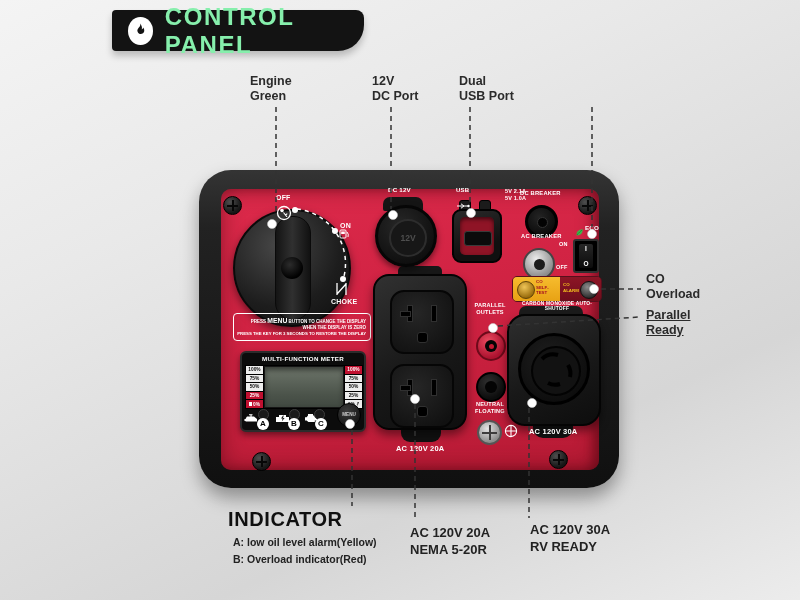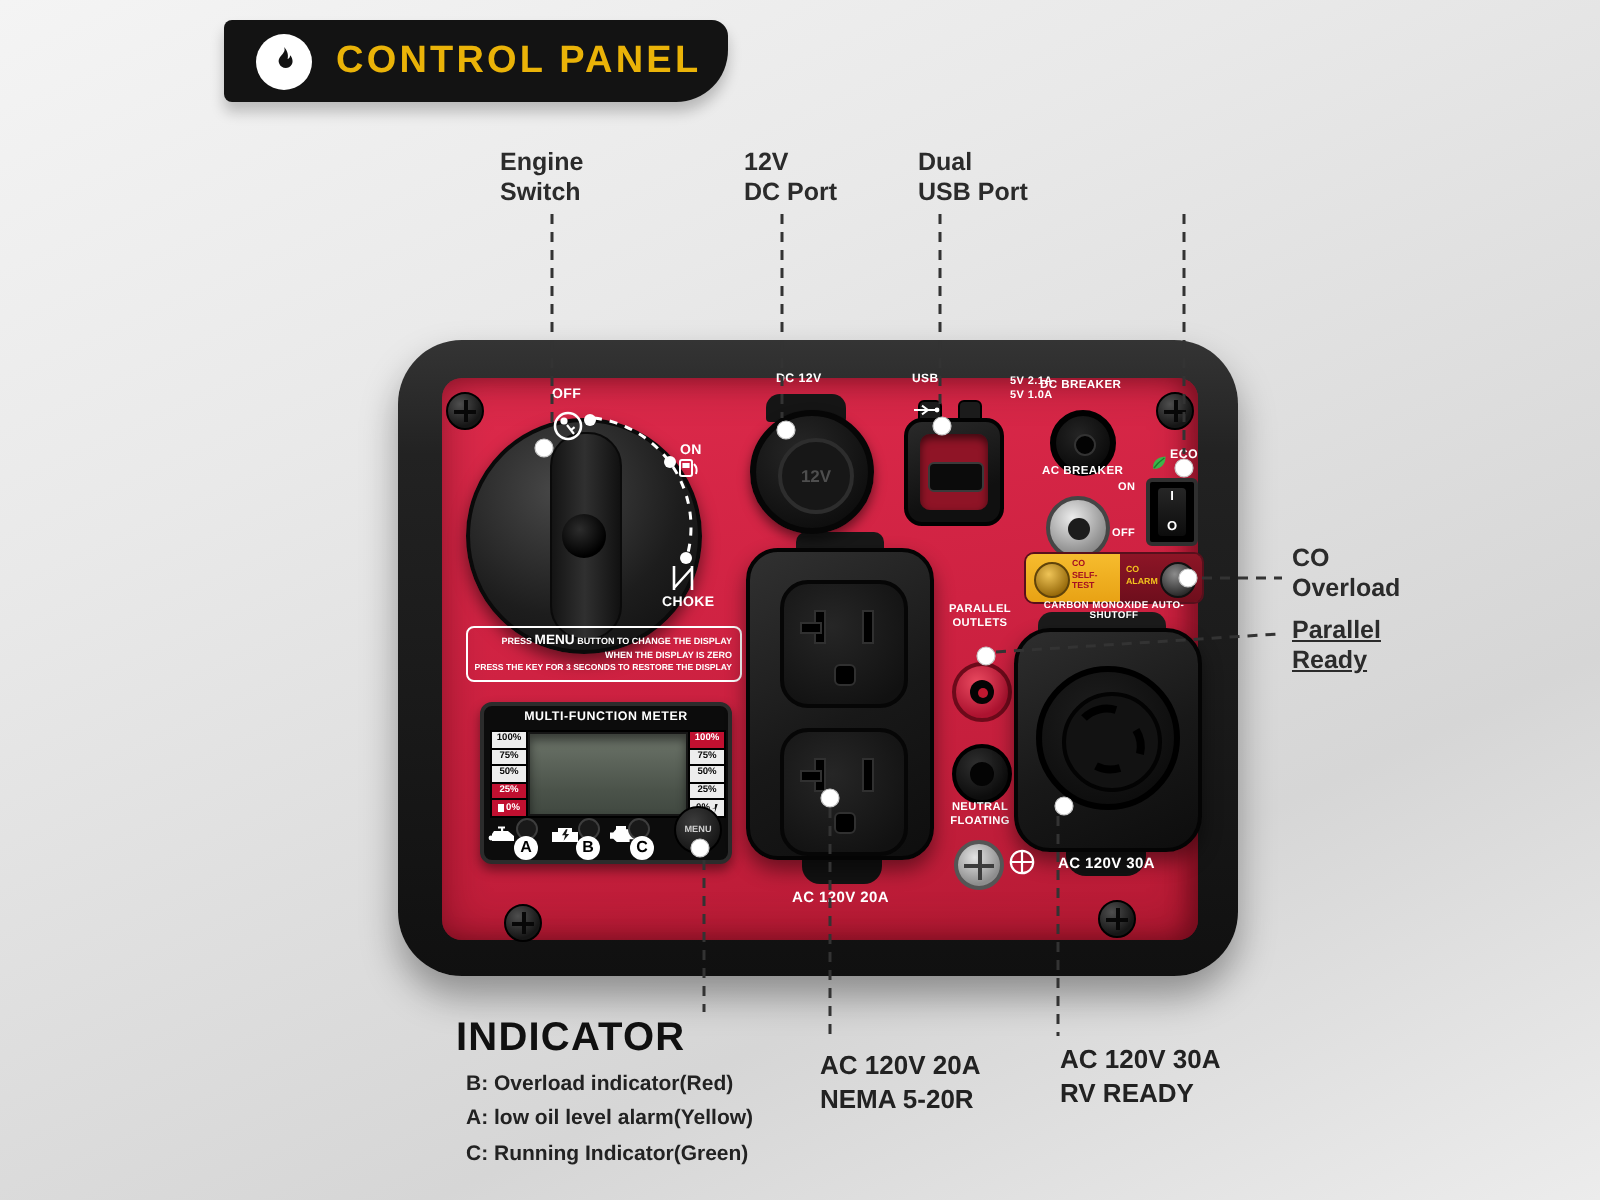--- a/index.html
+++ b/index.html
@@ -5,21 +5,21 @@
   html,body{margin:0;padding:0;}
   #stage{position:relative;width:800px;height:600px;overflow:hidden;
     font-family:"Liberation Sans",sans-serif;
     background:linear-gradient(155deg,#f4f4f4 0%,#e9e9e9 30%,#d6d6d6 72%,#ececec 100%);}
   
   #banner{position:absolute;left:112px;top:10px;width:252px;height:41px;background:#131313;
     border-radius:4px 8px 26px 4px;display:flex;align-items:center;gap:12px;padding-left:16px;
     box-sizing:border-box;box-shadow:0 5px 7px rgba(0,0,0,.22);}
   #banner .flame-circle{width:28px;height:28px;border-radius:50%;background:#fff;display:flex;
     align-items:center;justify-content:center;}
-  #banner h1{margin:0;font-size:19px;font-weight:800;color:#eab308;letter-spacing:1.6px;}
+  #banner h1{margin:0;font-size:24px;font-weight:800;color:#86efac;letter-spacing:1.6px;}
   
   .lbl{position:absolute;font-size:12.5px;font-weight:700;color:#2b2b2b;line-height:1.18;
     white-space:pre-line;z-index:7;}
   .lbl-big{position:absolute;font-size:13px;font-weight:700;color:#222;line-height:1.3;
     white-space:pre-line;z-index:7;}
   #ind-title{position:absolute;left:228px;top:508px;font-size:20px;font-weight:800;color:#101010;
     letter-spacing:.6px;z-index:7;}
   .ind-item{font-size:10.5px;font-weight:700;color:#222;line-height:1.65;}
   #ind-items{position:absolute;left:233px;top:534px;z-index:7;}
   
@@ -152,36 +152,35 @@
   <div id="banner">
     <span class="flame-circle">
       <svg width="18" height="18" viewBox="0 0 18 18">
           <path d="M9 1.5c1.6 3.4-3.8 4.6-2.4 8.2.7 1.9 3 2.9 4.9 1.9 2.6-1.4 2-4.5.6-6-.1 1-.5 1.6-1.3 1.9.6-2.3-.3-4.4-1.8-6z" fill="#131313"></path>
         </svg>
     </span>
     <h1>CONTROL PANEL</h1>
   </div>
 
   <div class="lbl" style="left:250px;top:74px;">Engine
-Switch</div>
+Green</div>
   <div class="lbl" style="left:372px;top:74px;">12V
 DC Port</div>
   <div class="lbl" style="left:459px;top:74px;">Dual
 USB Port</div>
 
   <div class="lbl" style="left:646px;top:272px;">CO
 Overload</div>
   <div class="lbl" style="left:646px;top:308px;text-decoration:underline;">Parallel
 Ready</div>
 
   <div id="ind-title">INDICATOR</div>
   <div id="ind-items">
+    <div class="ind-item">A:  low oil level alarm(Yellow)</div>
     <div class="ind-item">B:  Overload indicator(Red)</div>
-    <div class="ind-item">A:  low oil level alarm(Yellow)</div>
-    <div class="ind-item">C:  Running Indicator(Green)</div>
   </div>
   <div class="lbl-big" style="left:410px;top:525px;">AC 120V 20A
 NEMA 5-20R</div>
   <div class="lbl-big" style="left:530px;top:522px;">AC 120V 30A
 RV READY</div>
 
   <div id="frame"></div>
   <div id="face"></div>
   <div class="screw" style="left:223px;top:196px;"></div>
   <div class="screw" style="left:578px;top:196px;"></div>

